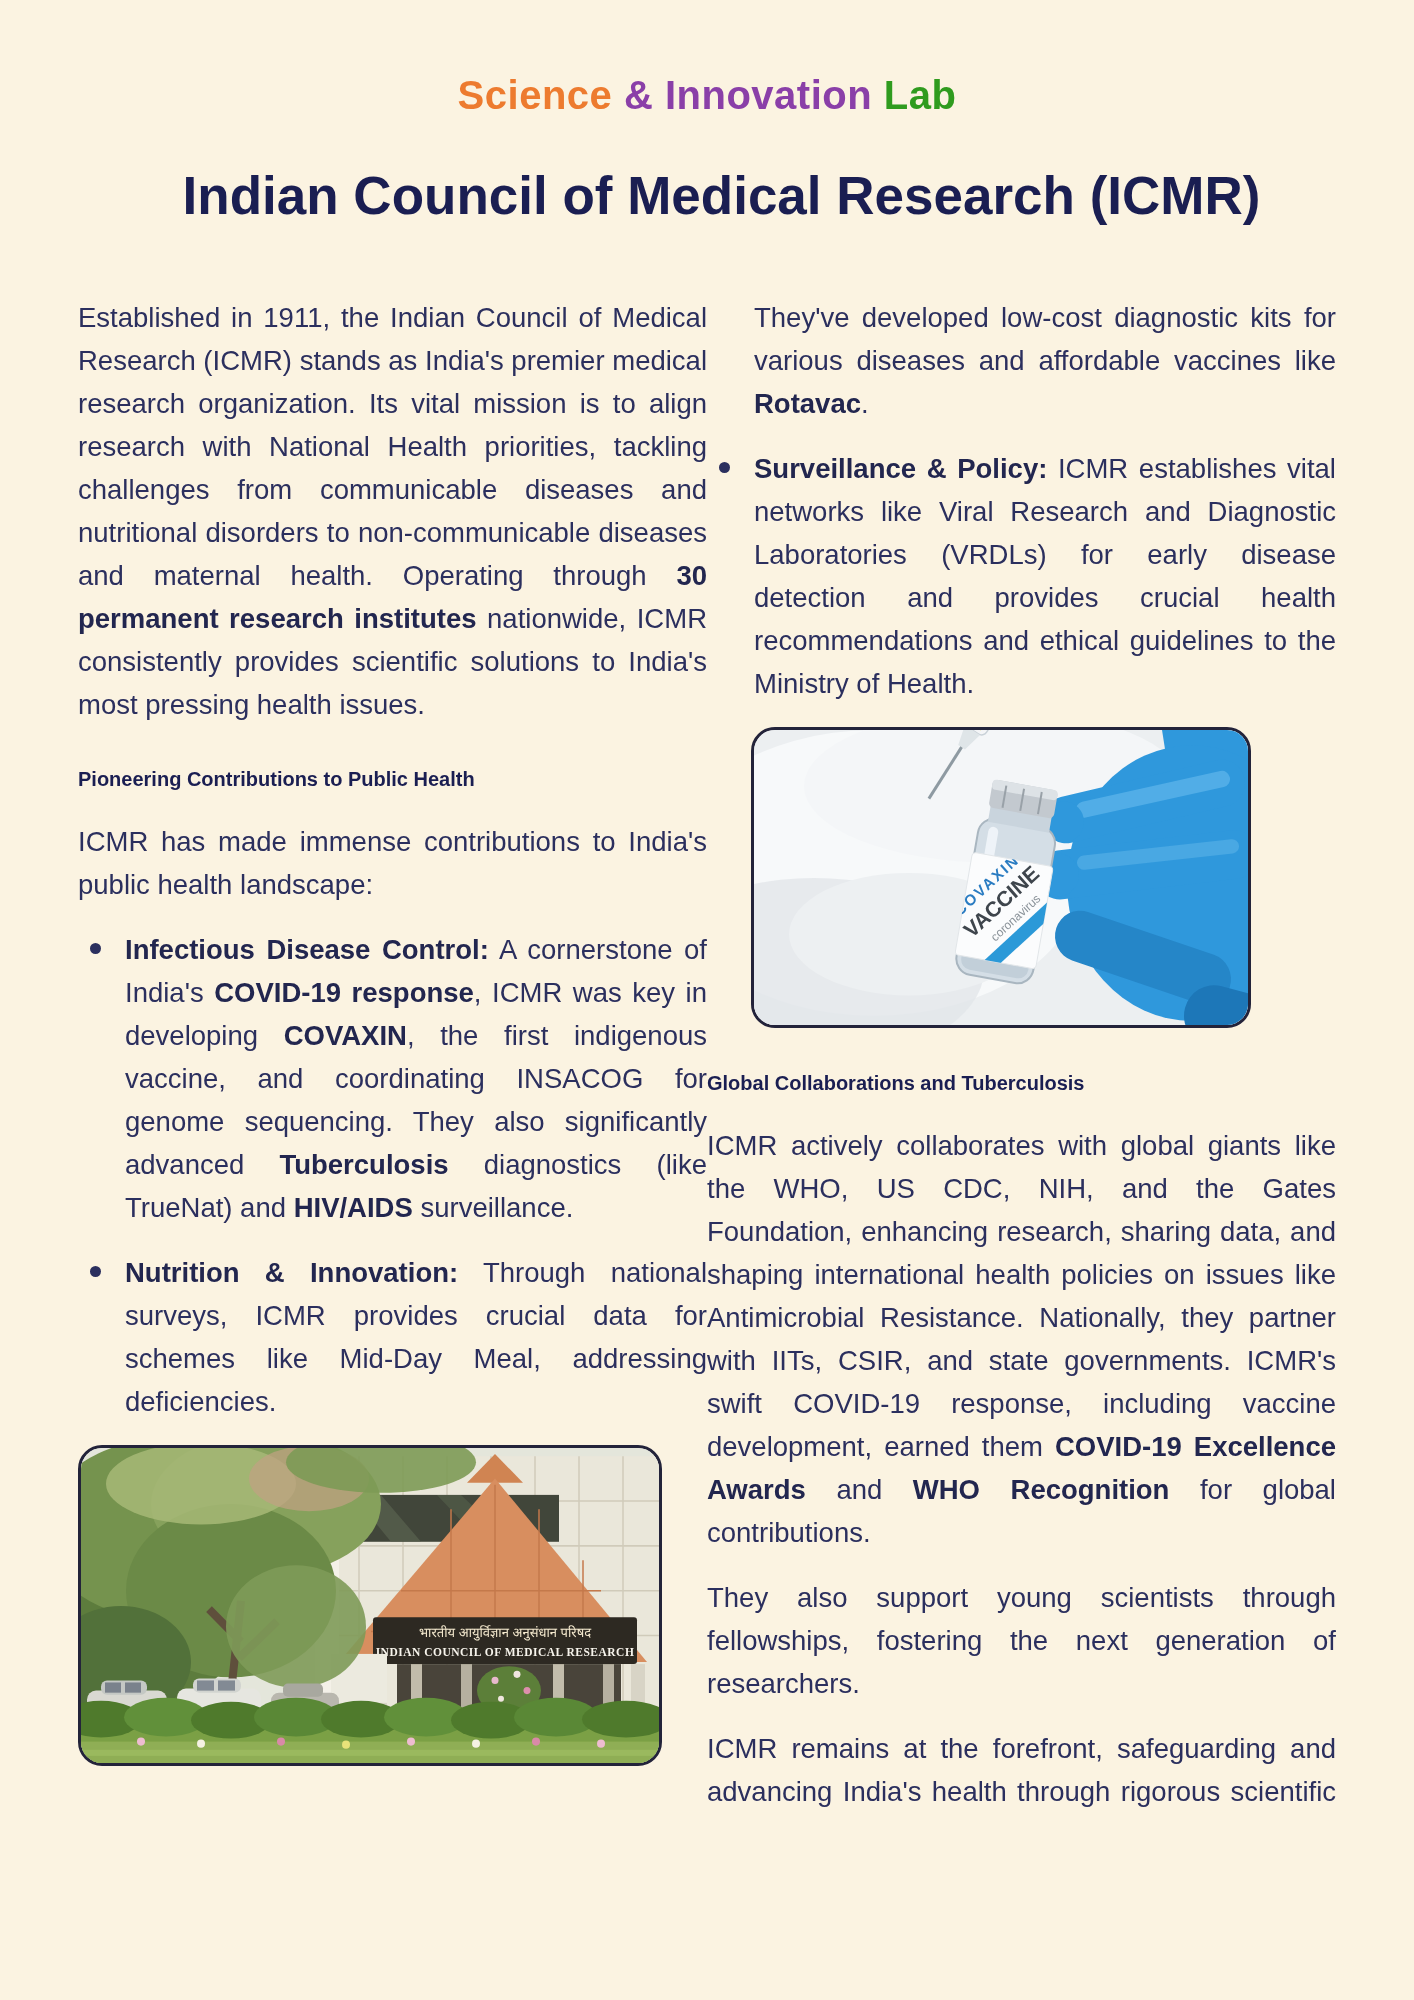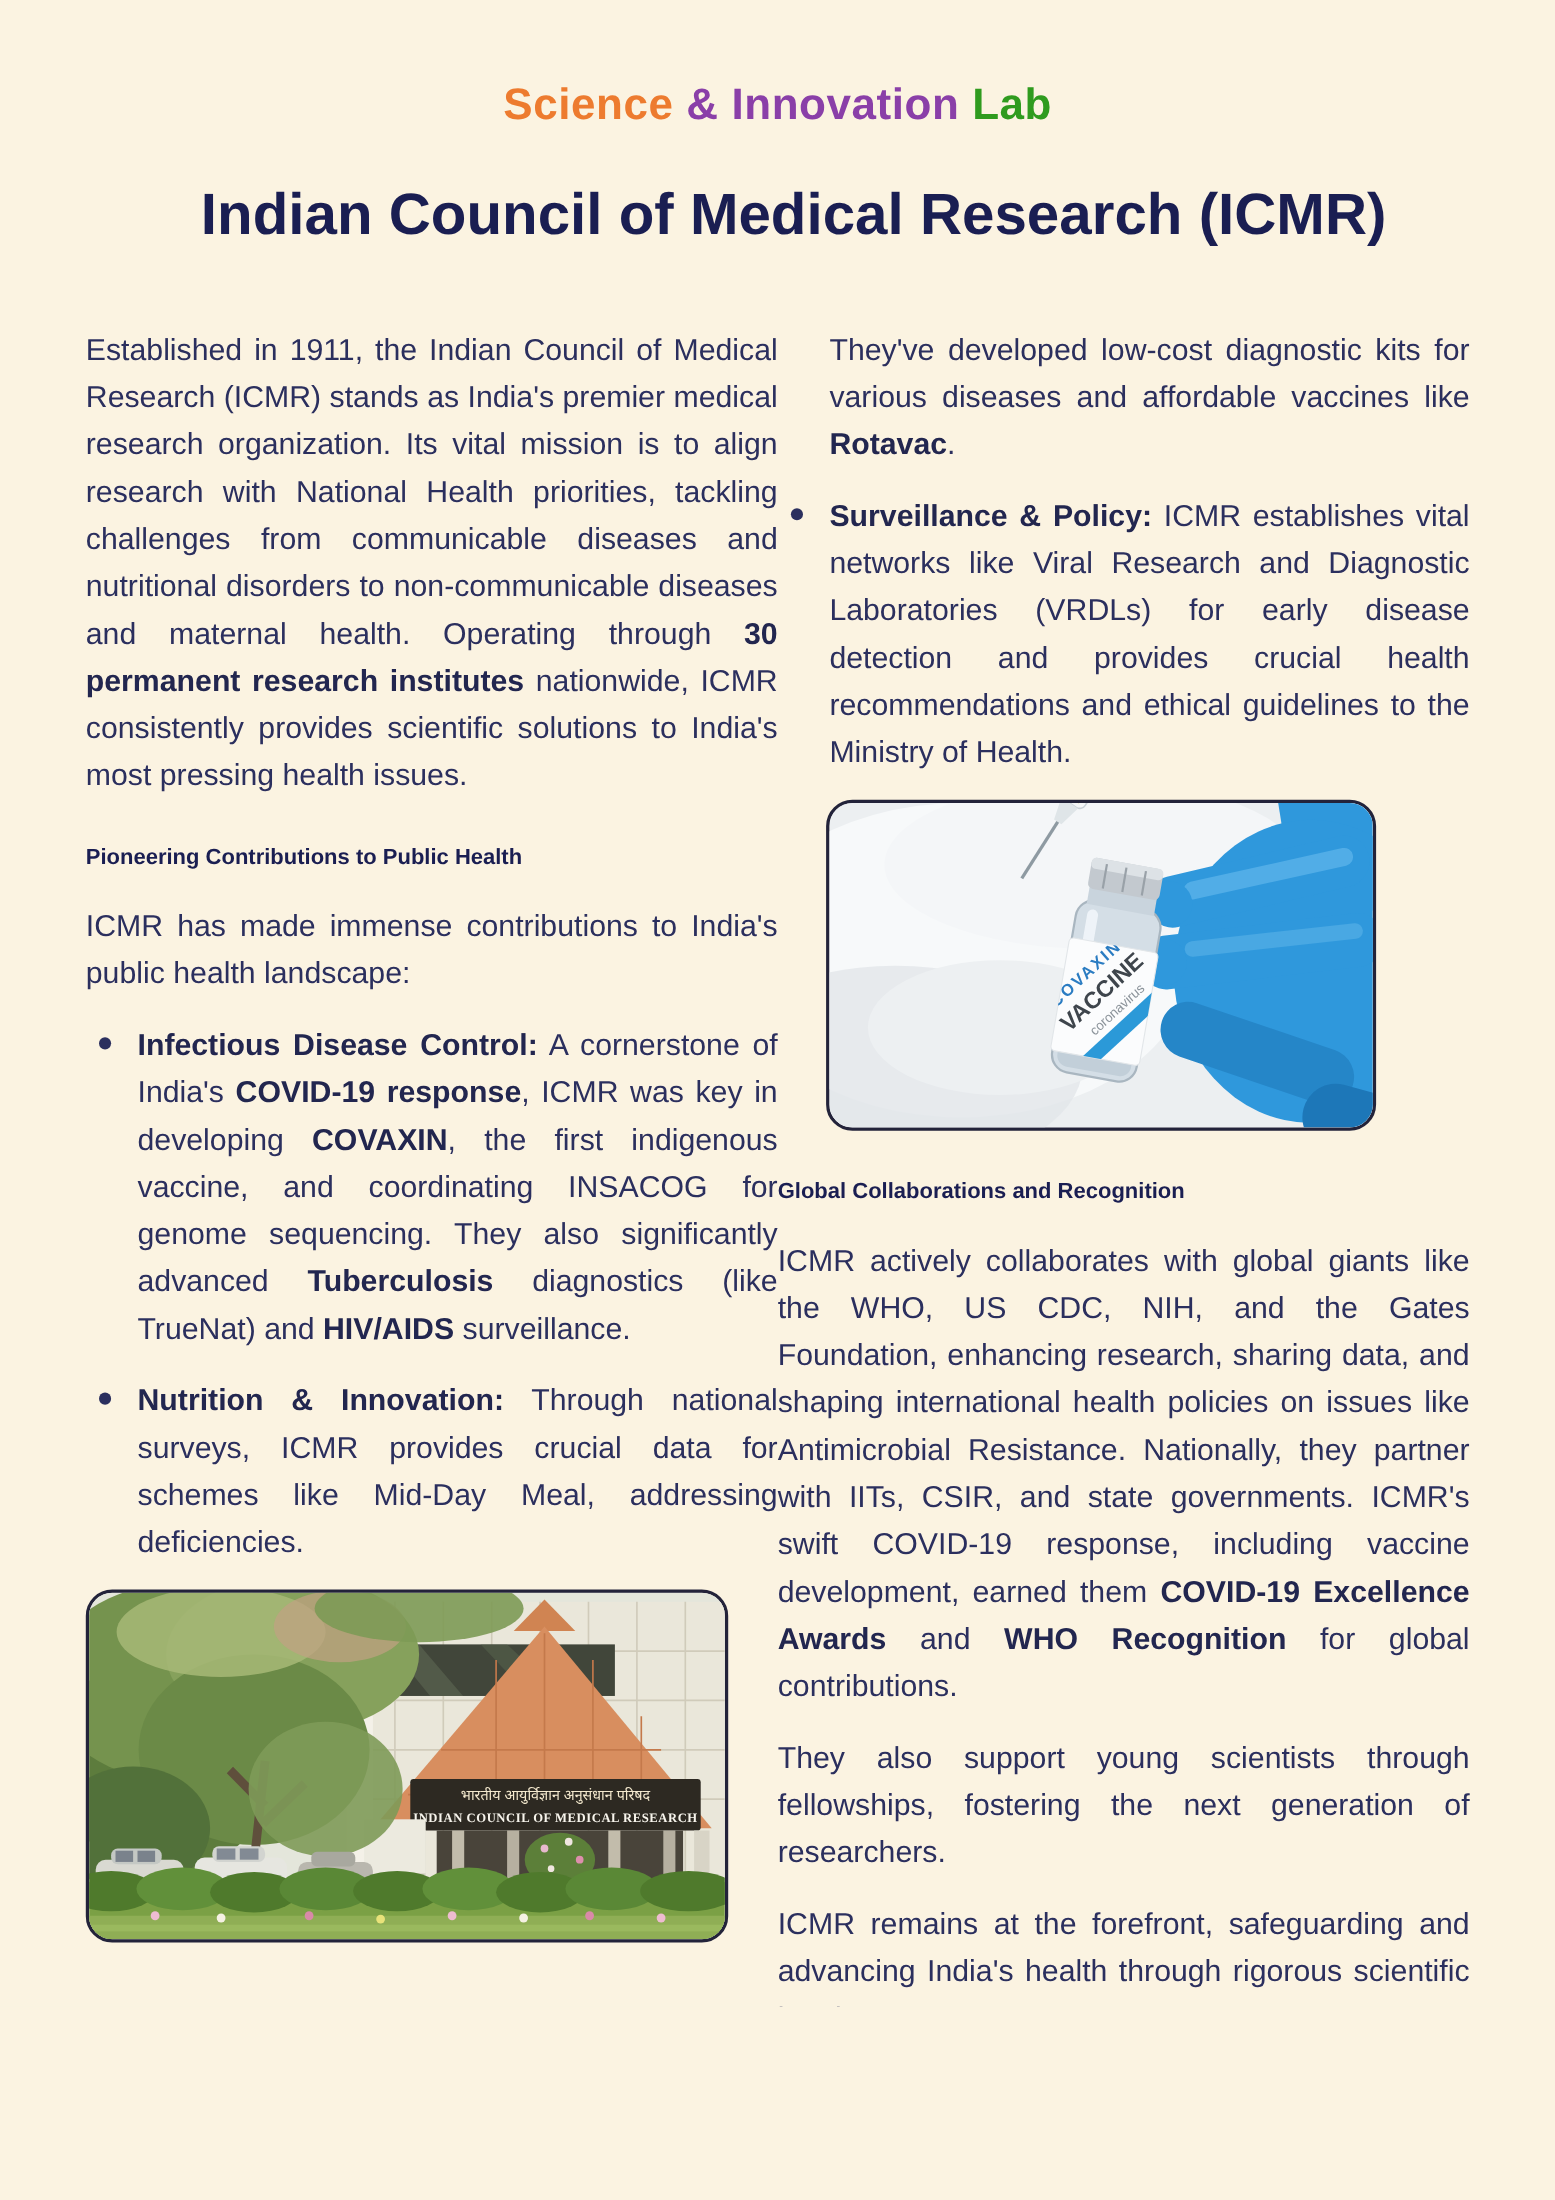--- a/index.html
+++ b/index.html
@@ -223,21 +223,21 @@
           <g transform="translate(40,-70) rotate(33 185 60)">
             <rect x="164" y="-40" width="42" height="14" rx="5" fill="#D9DFE3"></rect>
             <rect x="172" y="-28" width="26" height="100" rx="6" fill="#F4F6F7" opacity="0.9" stroke="#C5CED4" stroke-width="1.5"></rect>
             <rect x="178" y="0" width="14" height="68" fill="#E3DC6E"></rect>
             <polygon points="176,72 194,72 189,92 181,92" fill="#DFE5E8"></polygon>
             <line x1="185" y1="92" x2="185" y2="152" stroke="#8E9AA2" stroke-width="3"></line>
           </g>
         </svg>
       </figure>
 
-      <h2 class="section">Global Collaborations and Recognition</h2>
+      <h2 class="section">Global Collaborations and Tuberculosis</h2>
 
       <p><span>ICMR actively collaborates with global giants like the WHO, US CDC, NIH, and the Gates Foundation, enhancing research, sharing data, and shaping international health policies on issues like Antimicrobial Resistance. Nationally, they partner with IITs, CSIR, and state governments. ICMR's swift COVID-19 response, including vaccine development, earned them </span><b>COVID-19 Excellence Awards</b><span> and </span><b>WHO Recognition</b><span> for global contributions.</span></p>
       <p><span>They also support young scientists through fellowships, fostering the next generation of researchers.</span></p>
       <p><span>ICMR remains at the forefront, safeguarding and advancing India's health through rigorous scientific inquiry.</span></p>
     </div>
   </div>
 
   <div class="footer">
     <span class="f-left">Jun 2025 |   Page 42</span>
     <span class="f-right">www.YoungScientistIndia.org</span>

